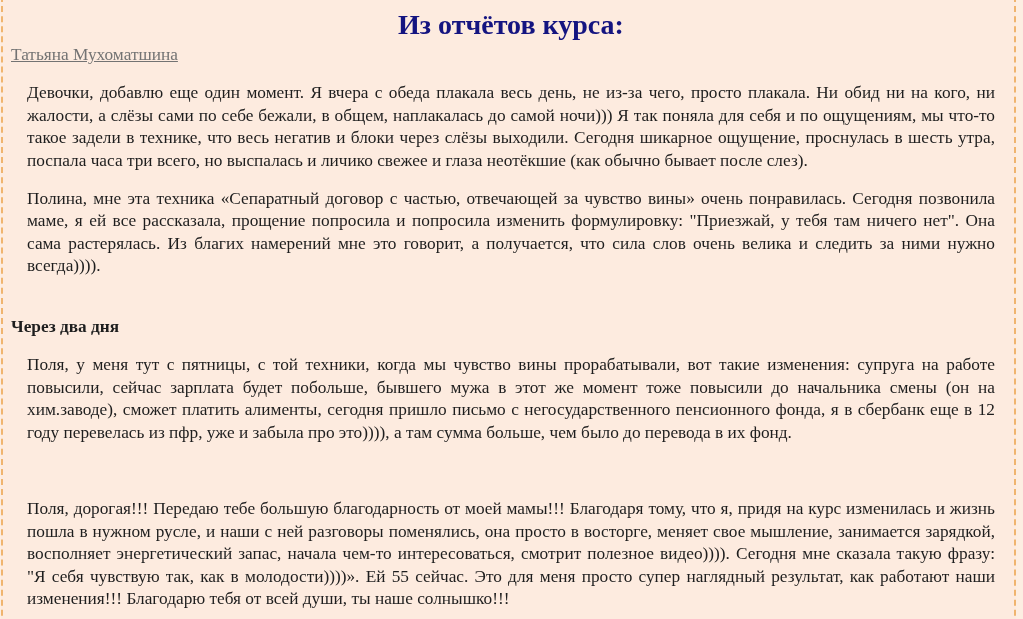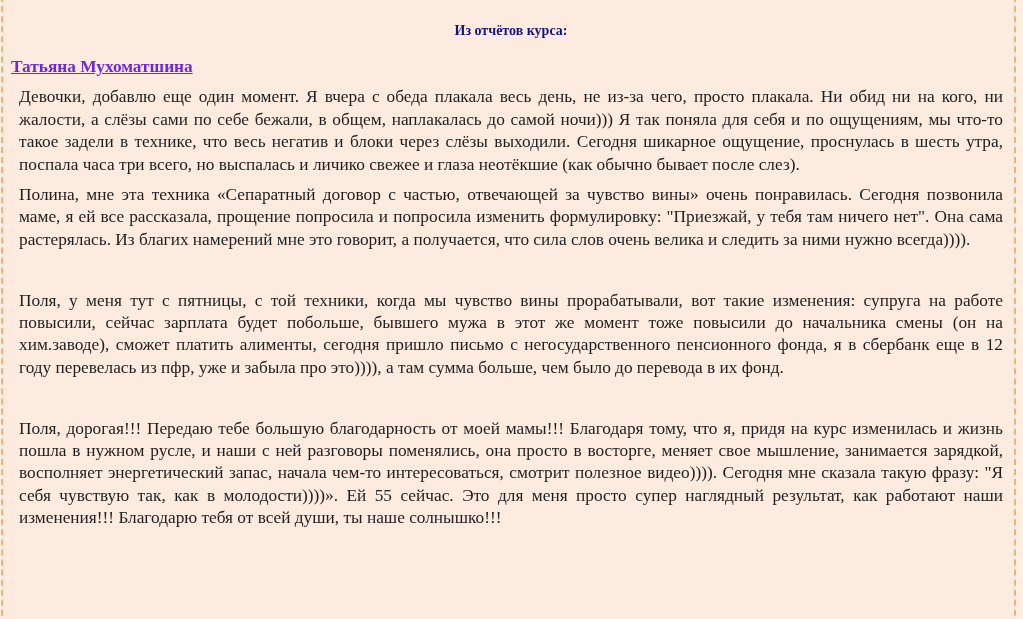--- a/index.html
+++ b/index.html
@@ -28,34 +28,33 @@
       width: 1000px;
       font-family: "Liberation Serif", "DejaVu Serif", serif;
       font-size: 17.3px;
       line-height: 22.4px;
       color: #1e1e1e;
     }
     .title {
       text-align: center;
       font-weight: bold;
       color: #141480;
-      font-size: 14px;
+      font-size: 28px;
       line-height: 30px;
-      margin: 10px;
+      margin: 4px;
       padding-left: 0;
     }
     .author {
-      color: #6d28d9;
+      color: #737373;
       text-decoration: underline;
       display: inline-block;
       cursor: pointer;
-      font-weight: bold;
     }
     p {
-      margin: 8px;
+      margin: 16px;
       text-align: justify;
     }
     .heading {
       font-weight: bold;
       margin: 0;
     }
     .spacer {
       height: 22.4px;
     }
   </style>
@@ -69,20 +68,21 @@
   <a class="author">Татьяна Мухоматшина</a>
 
   <div>
     <p>Девочки, добавлю еще один момент. Я вчера с обеда плакала весь день, не из-за чего, просто плакала. Ни обид ни на кого, ни жалости, а слёзы сами по себе бежали, в общем, наплакалась до самой ночи))) Я так поняла для себя и по ощущениям, мы что-то такое задели в технике, что весь негатив и блоки через слёзы выходили. Сегодня шикарное ощущение, проснулась в шесть утра, поспала часа три всего, но выспалась и личико свежее и глаза неотёкшие (как обычно бывает после слез).</p>
     <p>Полина, мне эта техника «Сепаратный договор с частью, отвечающей за  чувство вины» очень понравилась. Сегодня позвонила маме, я ей все рассказала, прощение попросила и попросила изменить формулировку: "Приезжай, у тебя там ничего нет". Она сама растерялась. Из благих намерений мне это говорит, а получается, что сила слов очень велика и следить за ними нужно всегда)))).</p>
   </div>
 
   <div class="spacer"></div>
 
   <div>
+    <div class="heading">Через два дня</div>
     <p>Поля, у меня тут с пятницы, с той техники, когда мы чувство вины прорабатывали, вот такие изменения: супруга на работе повысили, сейчас зарплата будет побольше, бывшего мужа в этот же момент тоже повысили до начальника смены (он на хим.заводе), сможет платить алименты, сегодня пришло письмо с негосударственного пенсионного фонда, я в сбербанк еще в 12 году перевелась из пфр, уже и забыла про это)))), а там сумма больше, чем было до перевода в их фонд.</p>
   </div>
 
   <div class="spacer"></div>
 
   <div>
     <p>Поля, дорогая!!! Передаю тебе большую благодарность от моей мамы!!! Благодаря тому, что я, придя на курс изменилась и жизнь пошла в нужном русле, и наши с ней разговоры поменялись, она просто в восторге, меняет свое мышление, занимается зарядкой, восполняет энергетический запас, начала чем-то интересоваться, смотрит полезное видео)))). Сегодня мне сказала такую фразу: "Я себя чувствую так, как в молодости))))». Ей 55 сейчас. Это для меня просто супер наглядный результат, как работают наши изменения!!! Благодарю тебя от всей души, ты наше солнышко!!!</p>
   </div>
 </div>
 

